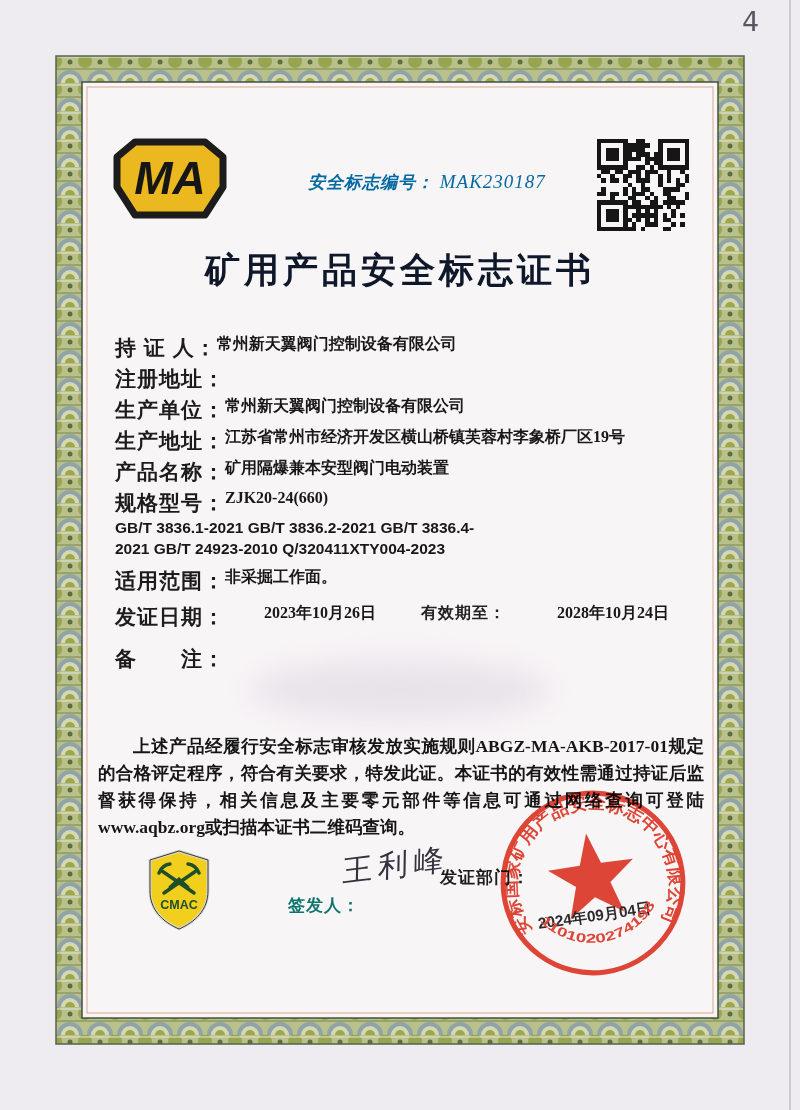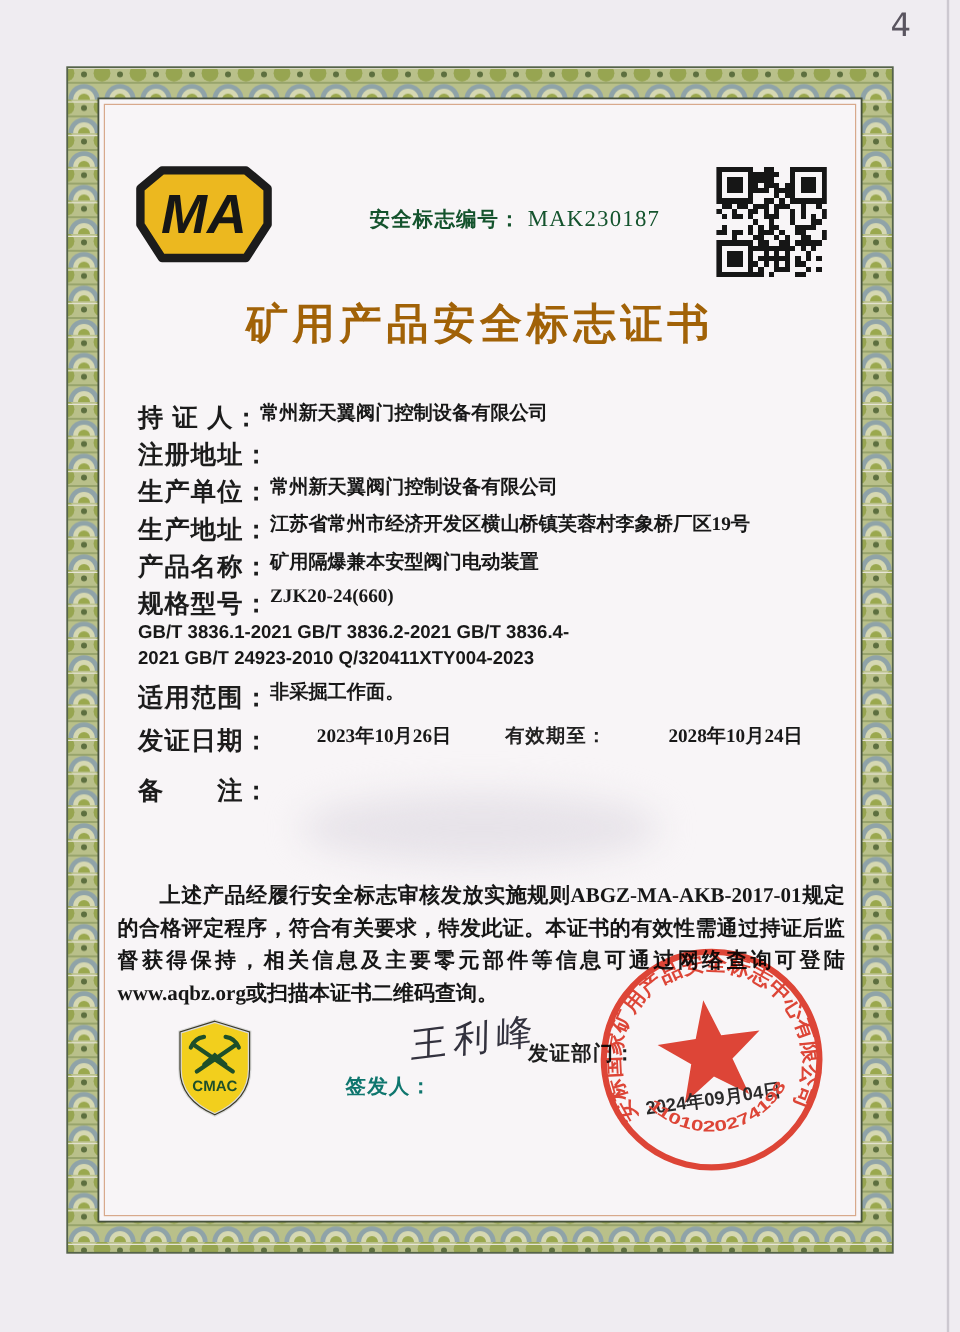--- a/index.html
+++ b/index.html
@@ -11,26 +11,26 @@
   }
   .abs{position:absolute;}
   
   .scan-edge-right{left:789px;top:0;width:2px;height:1110px;background:#bdb9c2;opacity:.7;}
   .scan-smudge{left:250px;top:660px;width:300px;height:60px;background:#e7e3e9;filter:blur(14px);border-radius:50%;}
   .corner-mark{left:742px;top:6px;font-size:27px;color:#5a5560;font-family:"DejaVu Sans",sans-serif;}
   
   .frame{left:55px;top:55px;}
   
   .ma-logo{left:113px;top:138px;}
-  .certno{left:308px;top:171px;font-size:17px;font-weight:bold;letter-spacing:1px;color:#14532d;}
+  .certno{left:308px;top:171px;font-size:17px;font-weight:bold;letter-spacing:1px;color:#0369a1;font-style:italic;}
   .certno .num{font-family:"Liberation Serif",serif;font-weight:normal;font-size:19px;letter-spacing:1px;}
   .qr{left:597px;top:139px;}
   
   .title{left:0;top:247px;width:800px;text-align:center;font-size:35px;font-weight:bold;
-    letter-spacing:4px;color:#a16207;font-family:"Liberation Serif",serif;}
+    letter-spacing:4px;color:#0f172a;font-family:"Liberation Serif",serif;}
   
   .fields{left:115px;top:334px;width:560px;}
   .frow{display:flex;margin-bottom:13px;height:18px;align-items:flex-start;}
   .frow .lbl{flex:0 0 100px;font-size:21px;font-weight:bold;color:#1c1c1c;letter-spacing:1px;white-space:nowrap;}
   .frow .val{font-size:16px;font-weight:bold;color:#181818;font-family:"Liberation Serif",serif;white-space:nowrap;}
   .frow.std{height:44px;margin-bottom:6px;margin-top:10px;}
   .frow.std .lbl{flex:0 0 198px;letter-spacing:1px;align-self:center;}
   .frow.std .val{width:392px;white-space:normal;font-family:"Liberation Sans",sans-serif;font-size:15.5px;line-height:21px;}
   .frow.r6{margin-bottom:8px;}
   .frow.scope{margin-bottom:18px;}

